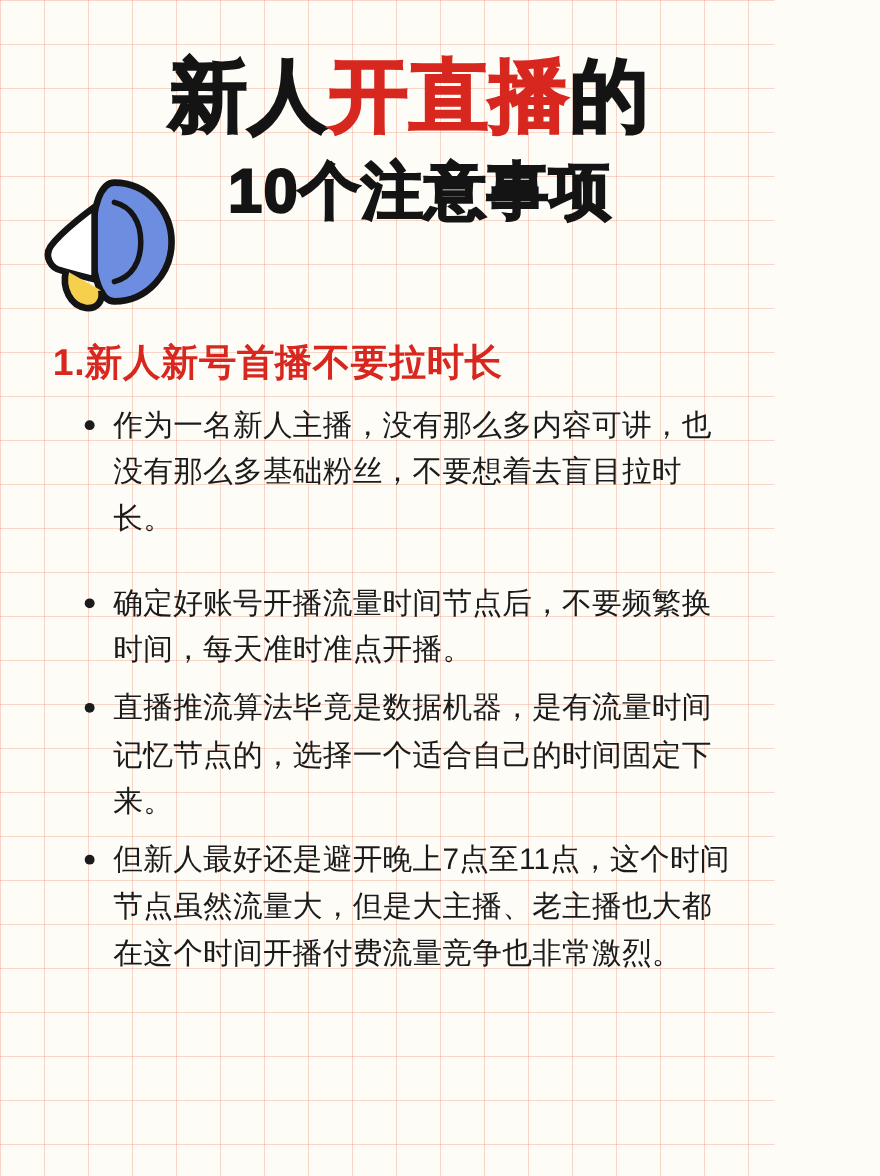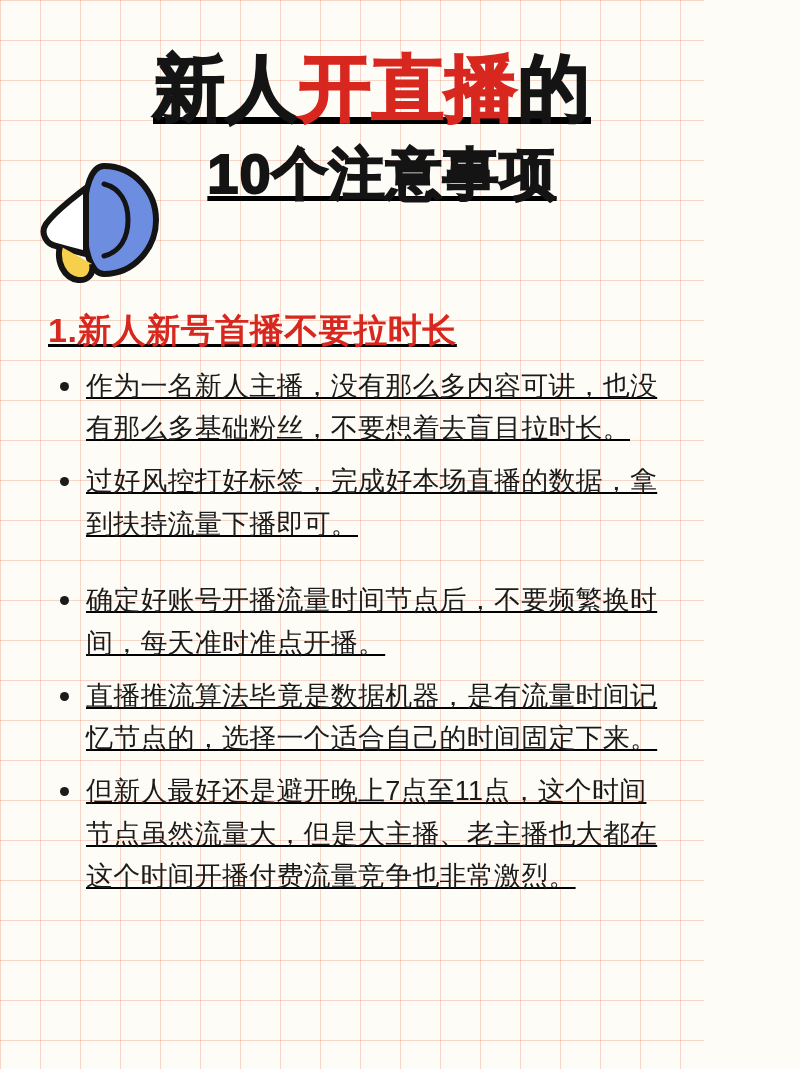--- a/index.html
+++ b/index.html
@@ -20,21 +20,20 @@
       linear-gradient(to right, rgba(233,124,90,0.30) 1px, transparent 1px),
       linear-gradient(to bottom, rgba(233,124,90,0.30) 1px, transparent 1px);
     background-size: 40px 40px;
     background-position: 0 0;
   }
   .page {
     position: relative;
     width: 704px;
     height: 1069px;
     padding: 0;
-    text-decoration: underline;
   }
   
   .title-area {
     position: relative;
     padding: 52px 0 0 0;
     height: 300px;
   }
   .title-line {
     display: flex;
     align-items: baseline;
@@ -78,21 +77,21 @@
     color: #d7271f;
     font-size: 34px;
     font-weight: 900;
     letter-spacing: 0.5px;
     margin: 0 0 14px 8px;
     line-height: 1.2;
   }
   ul.bullets {
     list-style: none;
     margin: 0;
-    padding: 0 0 0 18px;
+    padding: 0 0 0 35px;
   }
   ul.bullets li {
     position: relative;
     color: #1b1b1b;
     font-size: 27px;
     line-height: 1.58;
     margin-bottom: 10px;
     padding-left: 28px;
     letter-spacing: 0.2px;
   }
@@ -136,21 +135,20 @@
       </svg>
     </div>
   </div>
 
   <div class="content">
 
     <div class="section">
       <h2 class="section-heading">1.新人新号首播不要拉时长</h2>
       <ul class="bullets">
         <li>作为一名新人主播，没有那么多内容可讲，也没有那么多基础粉丝，不要想着去盲目拉时长。</li>
-        <li>过好风控打好标签，完成好本场直播的数据，拿到扶持流量下播即可。</li>
       </ul>
     </div>
 
     <div class="section">
       <ul class="bullets">
         <li>确定好账号开播流量时间节点后，不要频繁换时间，每天准时准点开播。</li>
         <li>直播推流算法毕竟是数据机器，是有流量时间记忆节点的，选择一个适合自己的时间固定下来。</li>
         <li>但新人最好还是避开晚上7点至11点，这个时间节点虽然流量大，但是大主播、老主播也大都在这个时间开播付费流量竞争也非常激烈。</li>
       </ul>
     </div>

